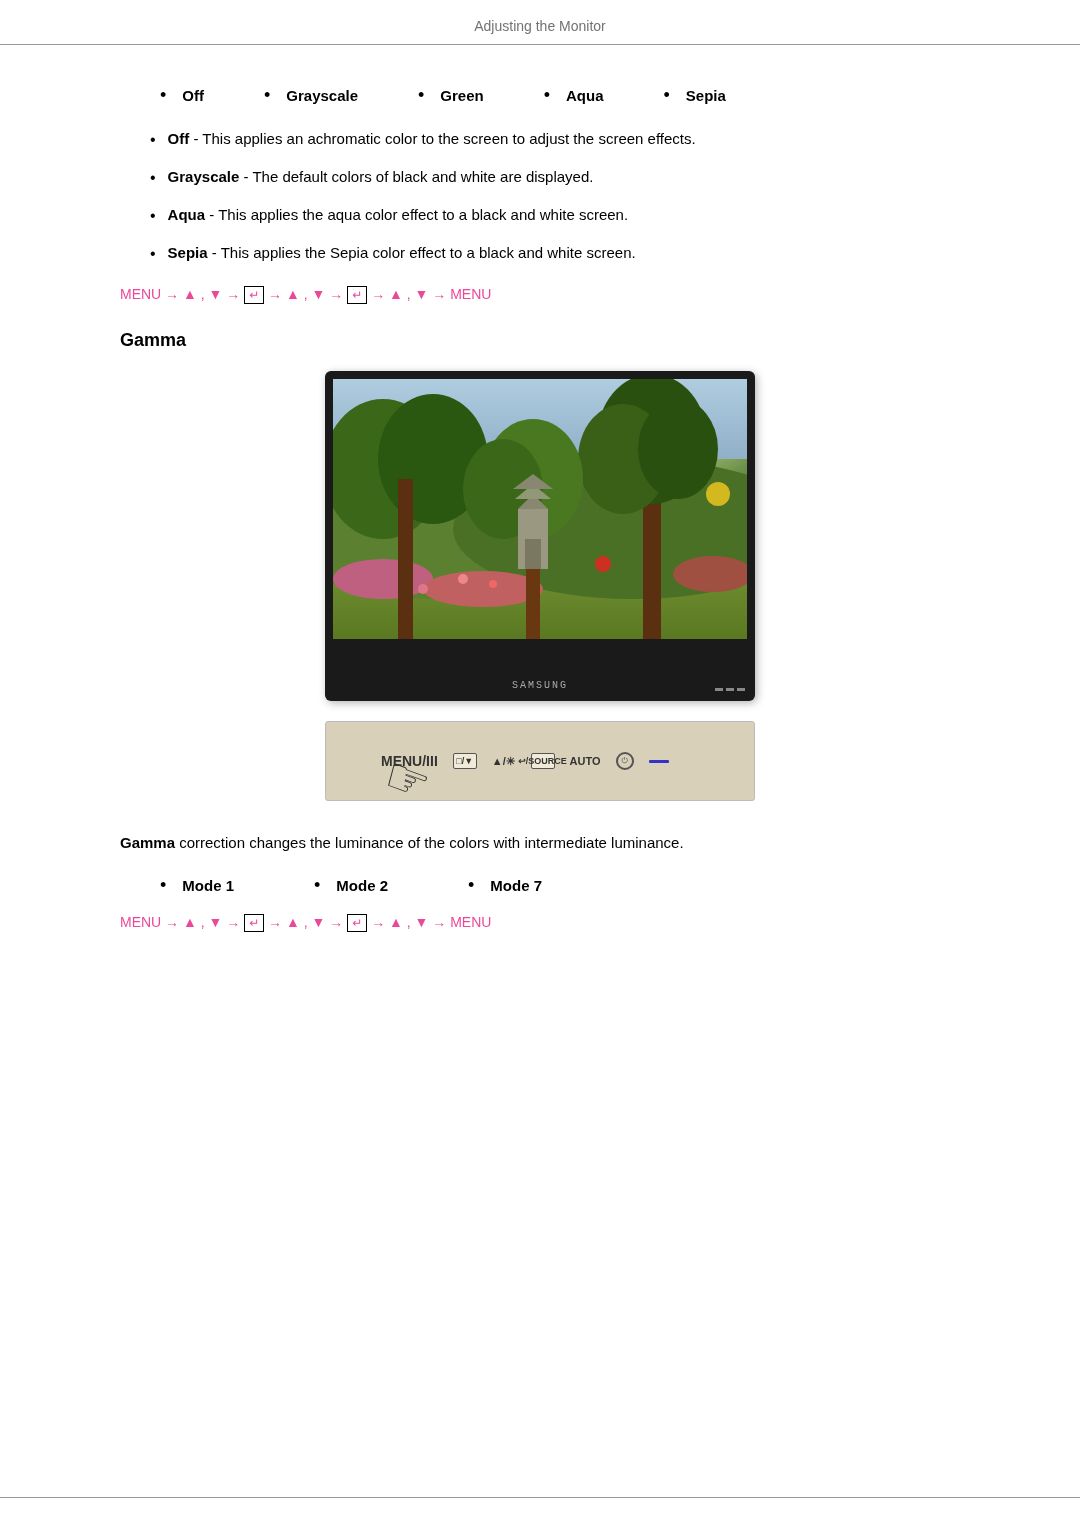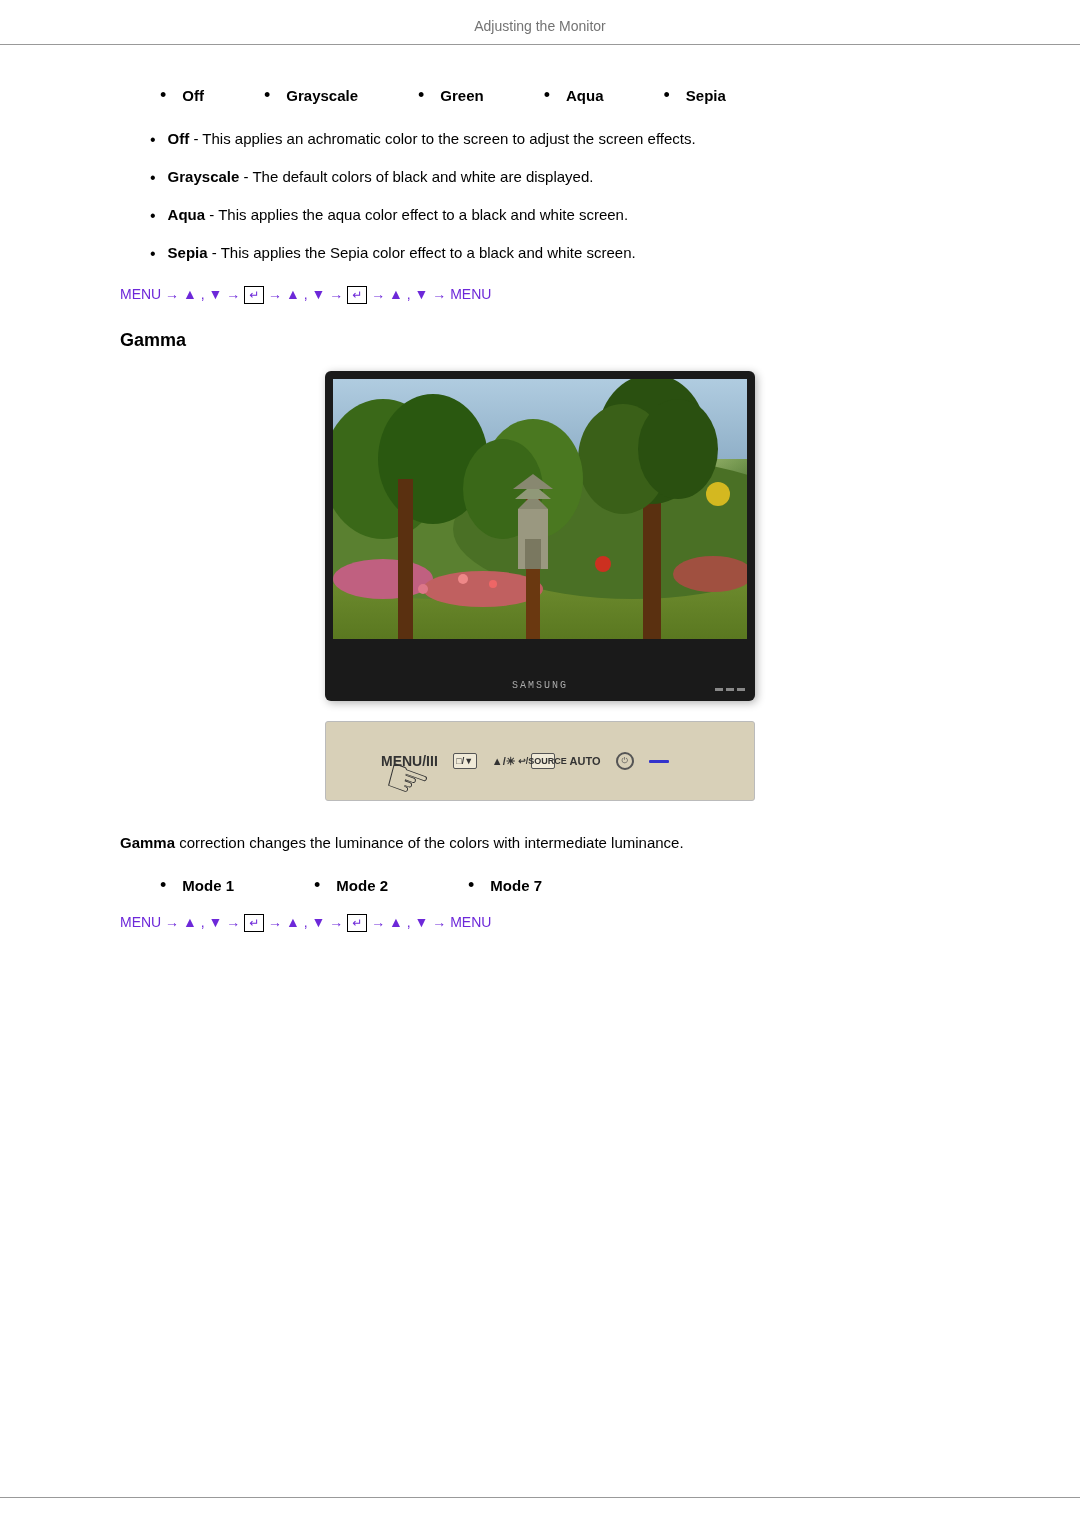--- a/index.html
+++ b/index.html
@@ -79,21 +79,21 @@
       flex-shrink: 0;
       margin-top: 0px;
     }
 
     .bullet-list li strong {
       font-weight: bold;
     }
 
     .menu-path {
       font-size: 14px;
-      color: #6d28d9;
+      color: #ec4899;
       margin-bottom: 28px;
       padding-left: 0px;
       font-family: Arial, sans-serif;
     }
 
     .section-heading {
       font-size: 18px;
       font-weight: bold;
       margin-bottom: 20px;
     }

